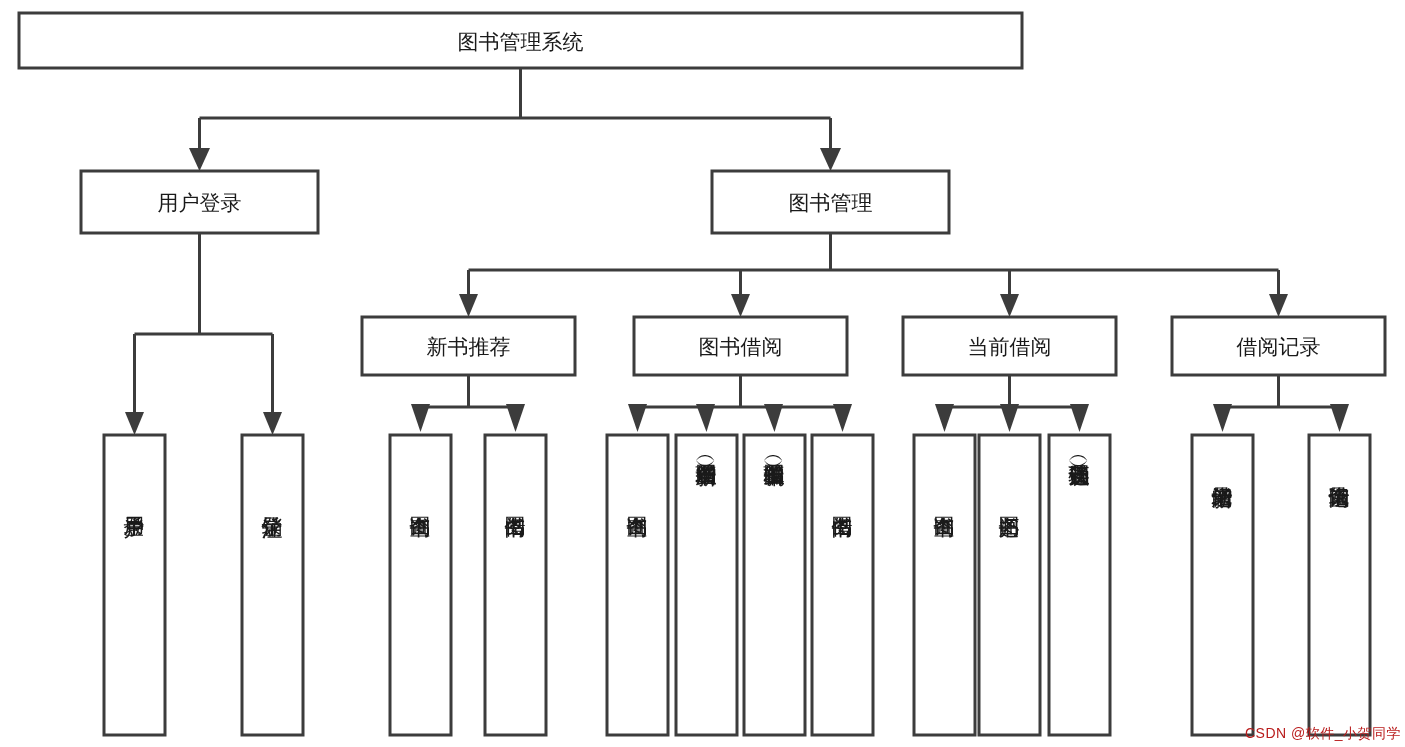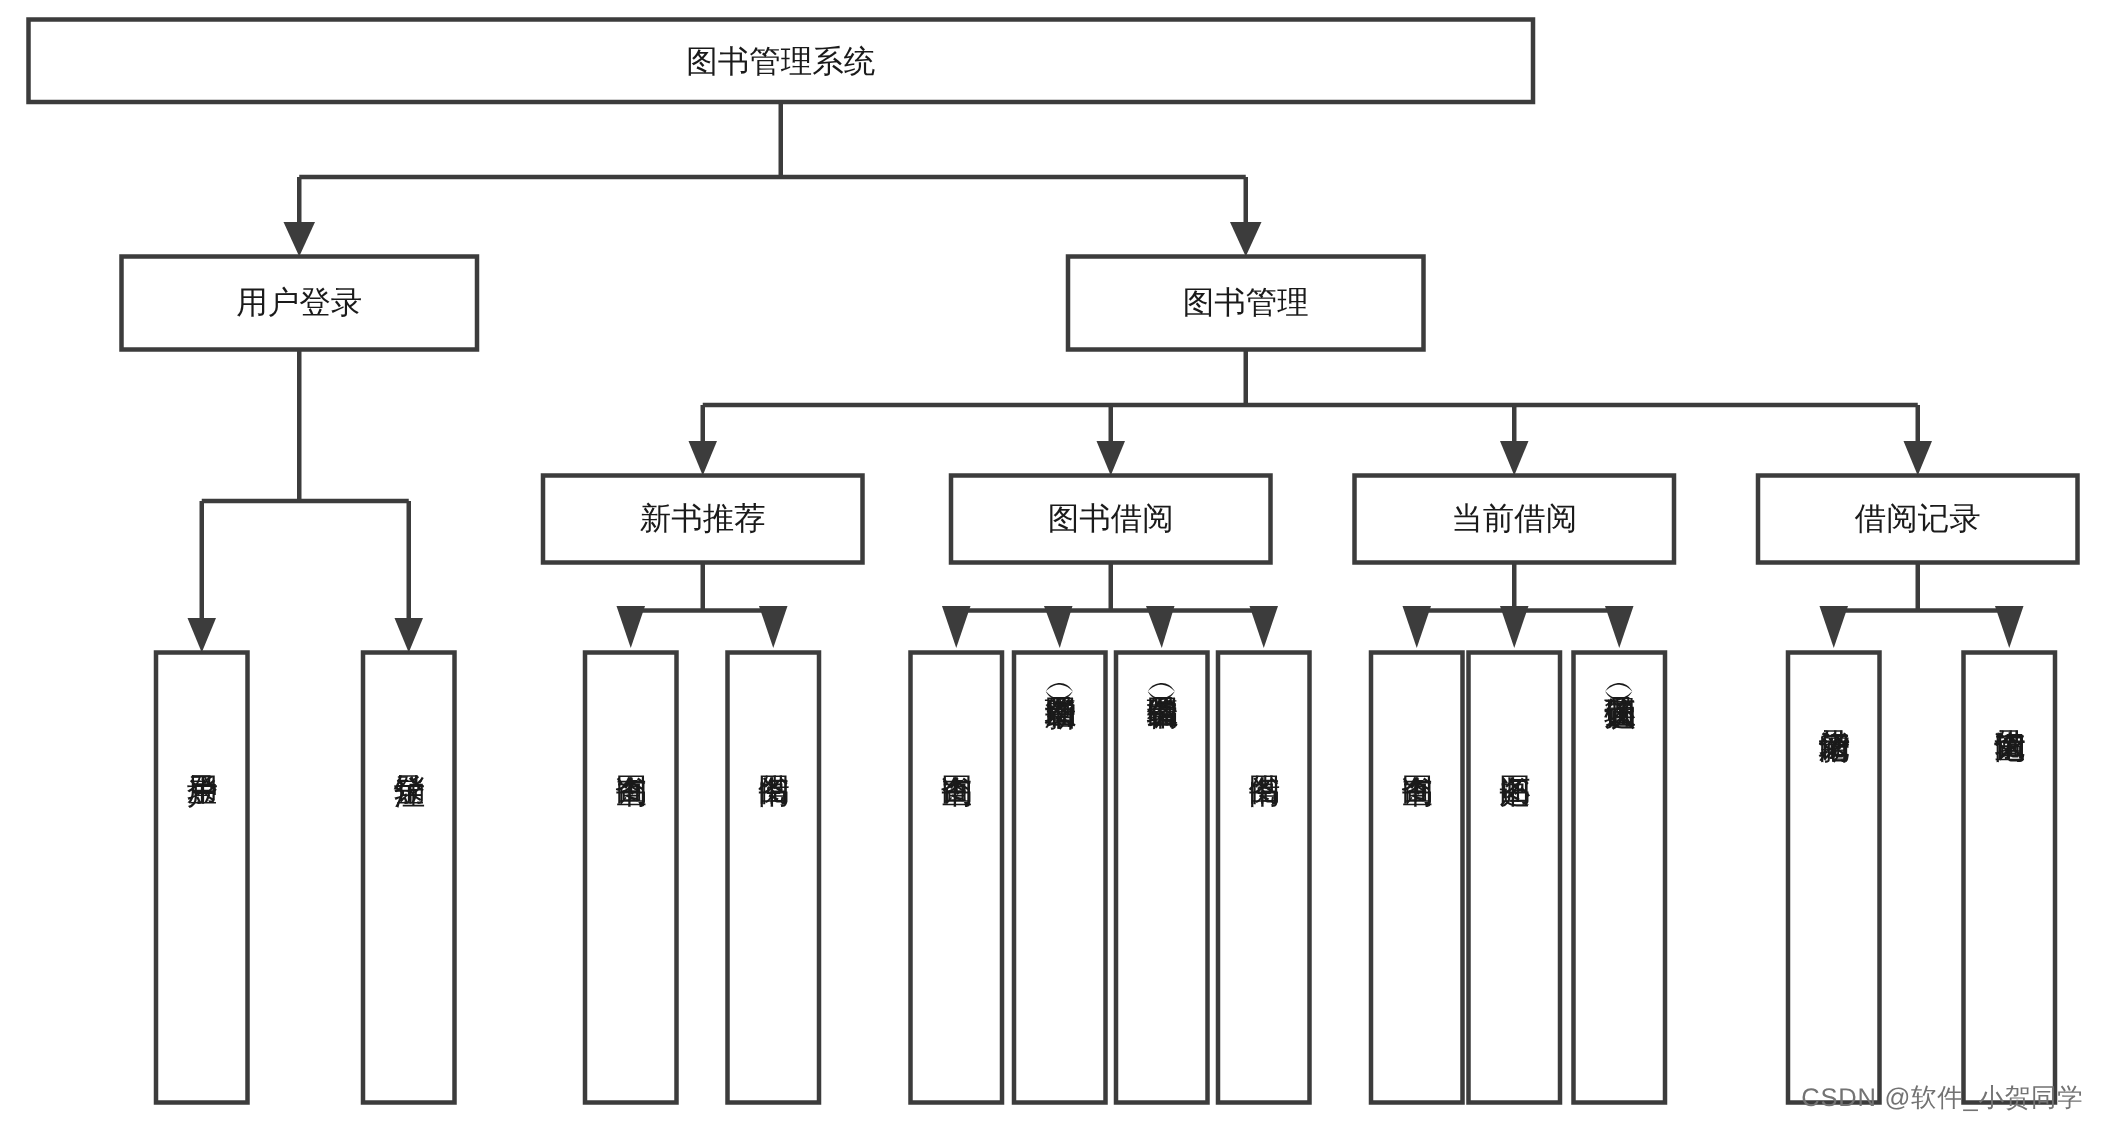--- a/index.html
+++ b/index.html
@@ -19,23 +19,23 @@
     text-anchor:middle;dominant-baseline:central;
   }
   .node-label-vert{
     font-family:"Liberation Sans","DejaVu Sans",sans-serif;
     font-size:21px;fill:#1a1a1a;
     text-anchor:middle;
     writing-mode:vertical-rl;
     glyph-orientation-vertical:0;
   }
   .watermark{
-    position:absolute;right:16px;bottom:4px;
+    position:absolute;right:4px;bottom:4px;
     font-family:"Liberation Sans","DejaVu Sans",sans-serif;
-    font-size:17px;color:#737373;white-space:nowrap;
+    font-size:14px;color:#b91c1c;white-space:nowrap;
     letter-spacing:0.5px;
   }
 </style>
 </head>
 <body>
 
 <svg id="diagram" viewBox="0 0 1405 747" xmlns="http://www.w3.org/2000/svg">
 
   <g>
     <path class="edge" d="M520.5 68 L520.5 118"></path>

